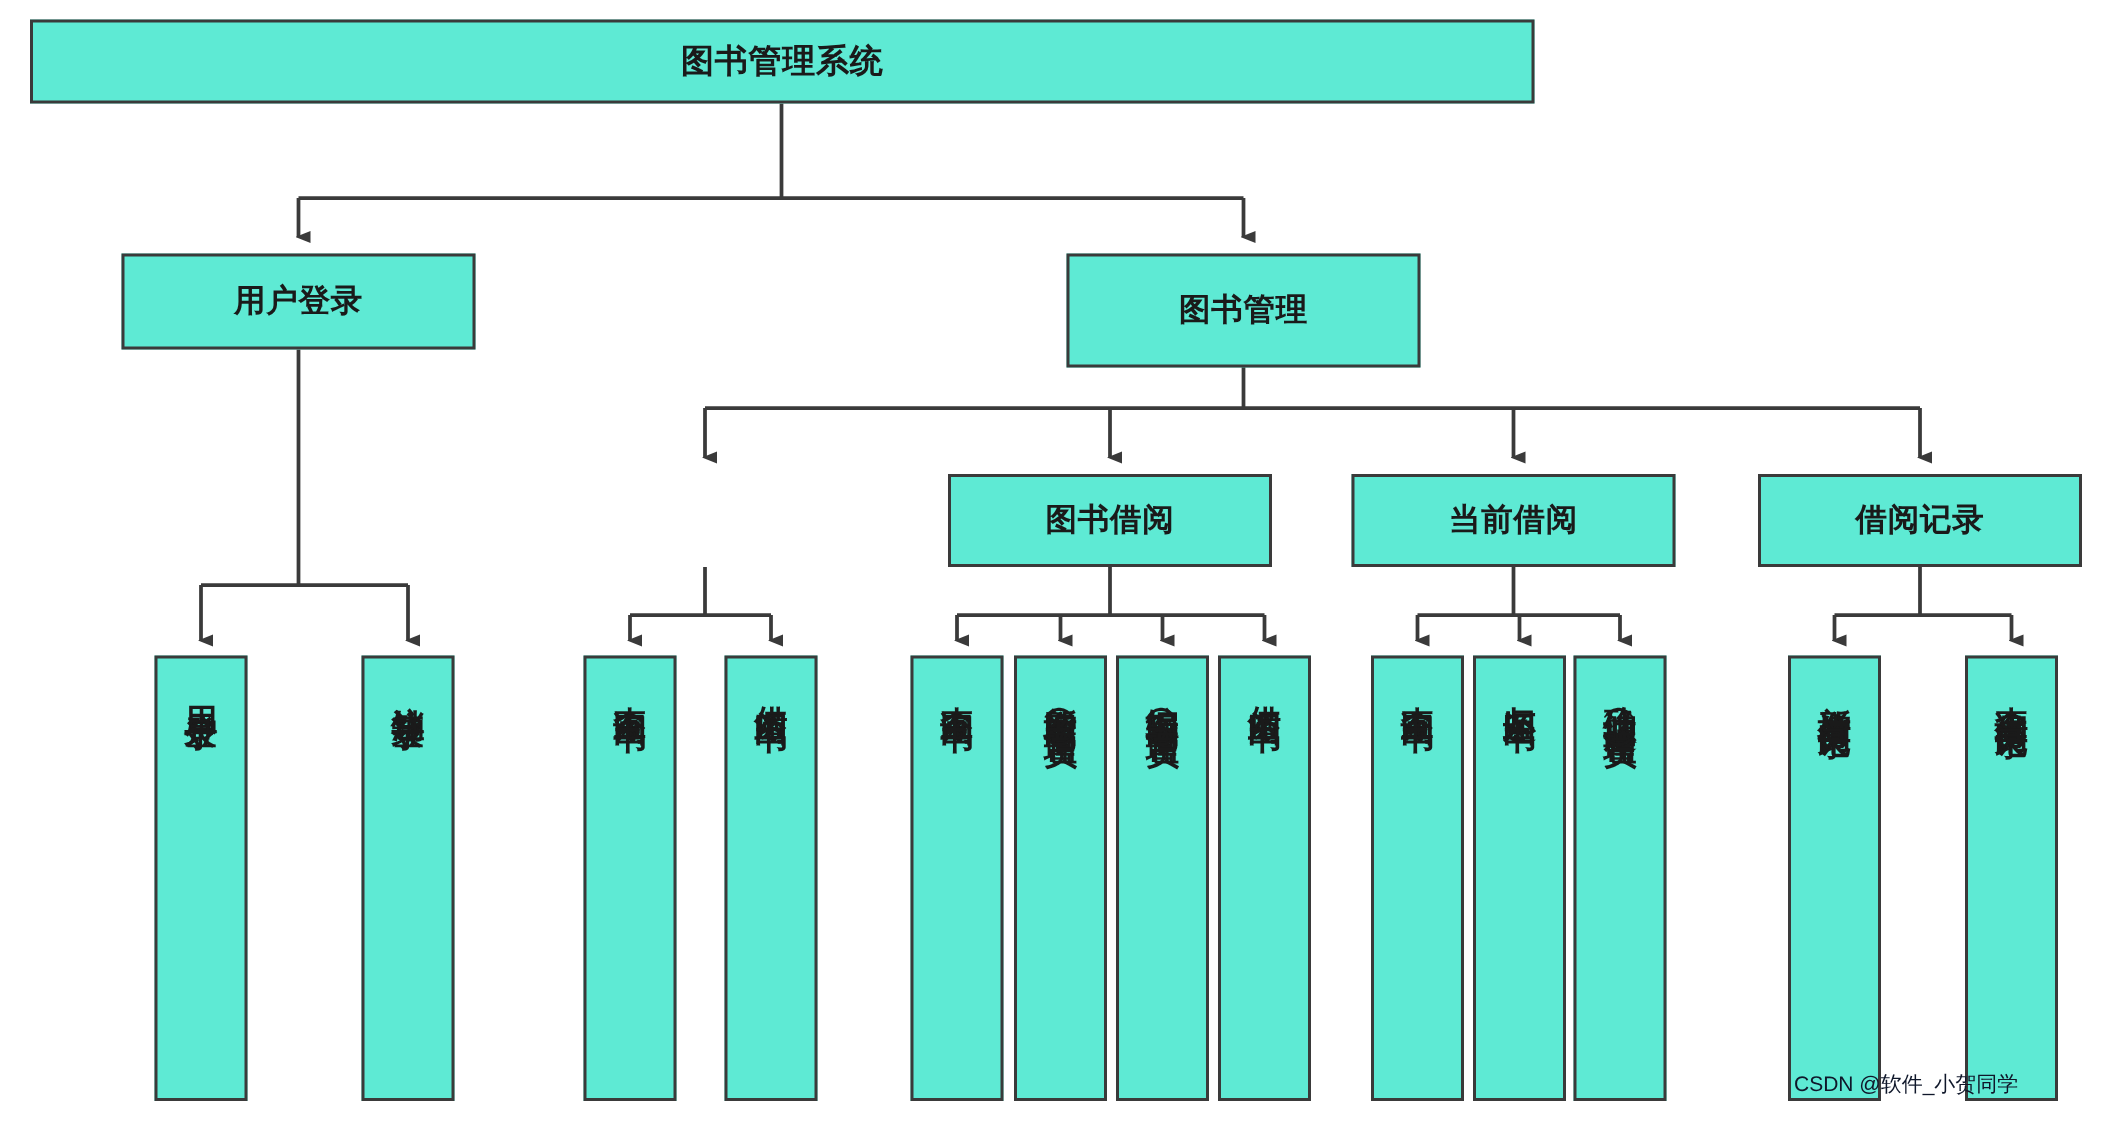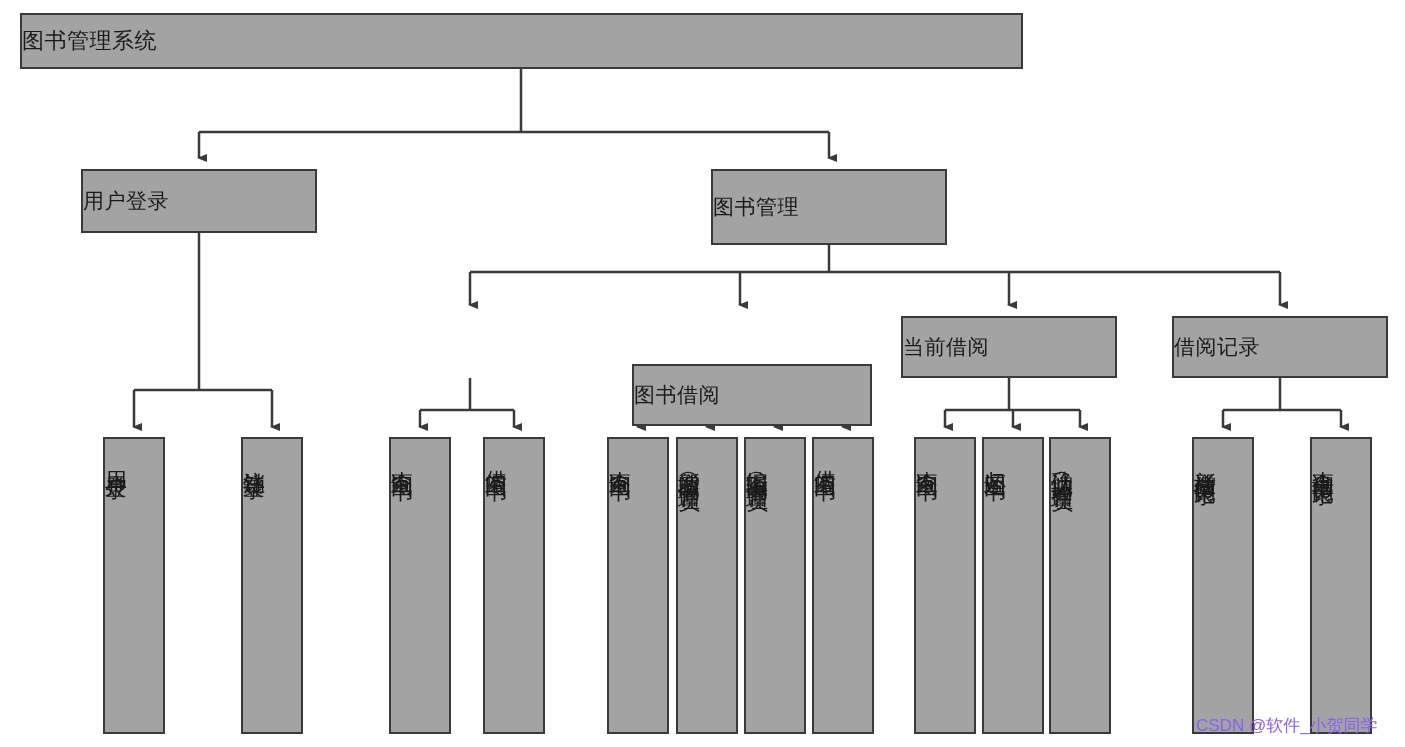--- a/index.html
+++ b/index.html
@@ -21,26 +21,28 @@
     position: absolute;
     left: 0;
     top: 0;
     width: 1405px;
     height: 747px;
     pointer-events: none;
   }
   .node {
     position: absolute;
     box-sizing: border-box;
-    background: #a3a3a3;
+    background: #5eead4;
     border: 2px solid #3a3a3a;
     display: flex;
     align-items: center;
+    justify-content: center;
     color: #1a1a1a;
     z-index: 2;
+    font-weight: bold;
   }
   .node .label {
     display: block;
     text-align: center;
     line-height: 1.18;
     letter-spacing: 0.5px;
   }
   .node.horiz .label {
     font-size: 21px;
   }
@@ -56,22 +58,22 @@
     line-height: 1;
     white-space: nowrap;
   }
   #title-node .label {
     font-size: 22px;
   }
   .watermark {
     position: absolute;
     left: 1196px;
     top: 714px;
-    font-size: 17px;
-    color: #8b5cf6;
+    font-size: 14px;
+    color: #0f172a;
     white-space: nowrap;
     z-index: 5;
   }
 </style>
 </head>
 <body>
 
 <div id="canvas">
 
   <svg id="wires" viewBox="0 0 1405 747" xmlns="http://www.w3.org/2000/svg">
@@ -128,21 +130,21 @@
     <span class="label">图书管理系统</span>
   </div>
 
   <div class="node horiz" style="left:81px; top:169px; width:236px; height:64px;">
     <span class="label">用户登录</span>
   </div>
   <div class="node horiz" style="left:711px; top:169px; width:236px; height:76px;">
     <span class="label">图书管理</span>
   </div>
 
-  <div class="node horiz" style="left:632px; top:316px; width:240px; height:62px;margin-top:48px;">
+  <div class="node horiz" style="left:632px; top:316px; width:216px; height:62px;">
     <span class="label">图书借阅</span>
   </div>
   <div class="node horiz" style="left:901px; top:316px; width:216px; height:62px;">
     <span class="label">当前借阅</span>
   </div>
   <div class="node horiz" style="left:1172px; top:316px; width:216px; height:62px;">
     <span class="label">借阅记录</span>
   </div>
 
   <div class="node vert" style="left:103px; top:437px; width:62px; height:297px;">

